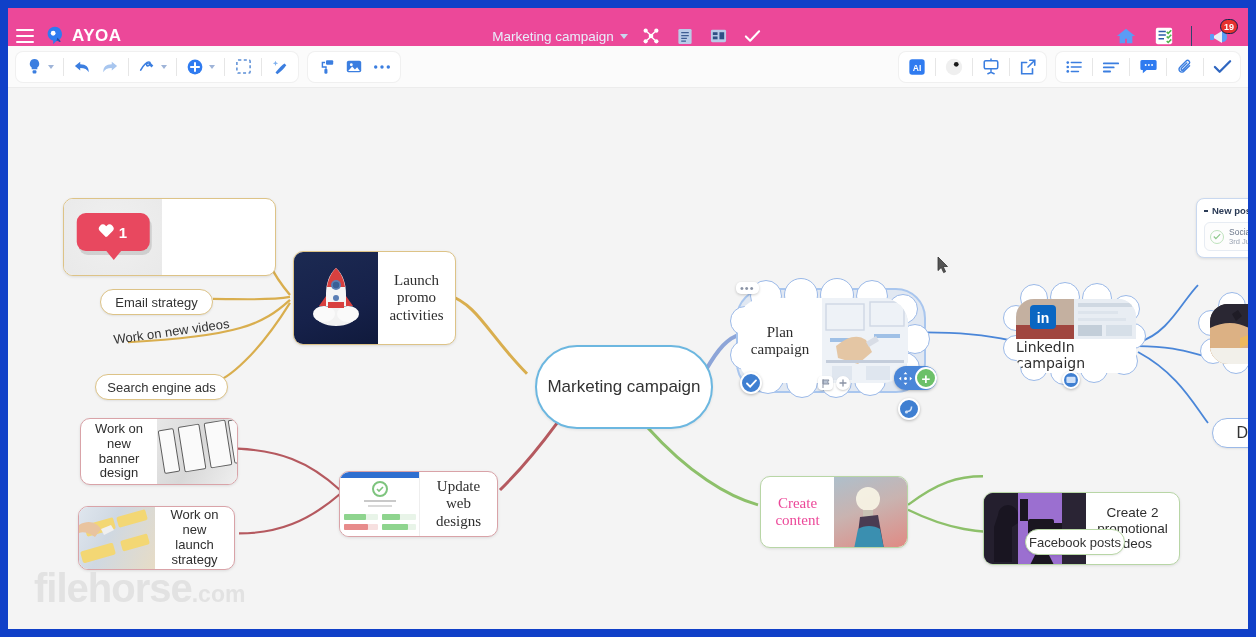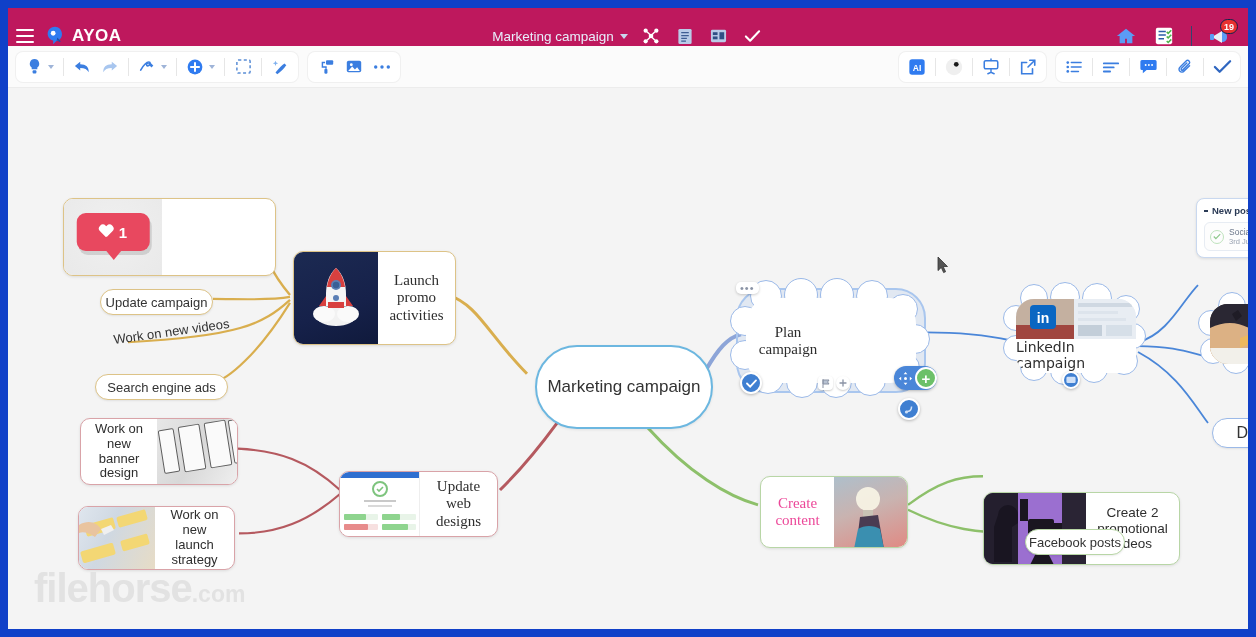--- a/index.html
+++ b/index.html
@@ -14,21 +14,21 @@
   #app {
     position: relative;
     width: 1256px; height: 637px;
     background: #1040c8;
     overflow: hidden;
   }
 
   
   .topbar {
     position: absolute; top: 8px; left: 8px; right: 8px; height: 56px;
-    background: #be185d;
+    background: #ec4899;
     display: flex; align-items: center;
     color: #fff;
   }
   .tb-left { display: flex; align-items: center; gap: 10px; padding-left: 8px; }
   .hamburger { width: 18px; height: 14px; display: flex; flex-direction: column; justify-content: space-between; cursor: pointer; }
   .hamburger span { display: block; height: 2px; background: #fff; border-radius: 1px; }
   .logo-wrap { display: flex; align-items: center; gap: 6px; }
   .logo-mark { width: 22px; height: 22px; position: relative; }
   .logo-text { font-size: 17px; font-weight: 700; letter-spacing: 0.5px; color: #fff; }
 
@@ -493,21 +493,21 @@
                   border:1.6px solid #ddc387;">
         <div class="thumb img-heart" style="width:98px;">
           <div class="heart-bubble">
             <span class="heart-shape"></span>
               <span>1</span>
           </div>
         </div>
       </div>
 
       <div class="node pill" style="left:92px; top:201px; width:113px; height:26px; border:1.6px solid #ddc387;">
-        <span>Update campaign</span>
+        <span>Email strategy</span>
       </div>
 
       <div class="plain-text" style="left:105px; top:236px; transform: rotate(-8deg);">
         <span>Work on new videos</span>
       </div>
 
       <div class="node pill" style="left:87px; top:286px; width:133px; height:26px; border:1.6px solid #ddc387;">
         <span>Search engine ads</span>
       </div>
 
@@ -621,21 +621,21 @@
           <i style="left:84px;top:-10px;width:34px;height:34px"></i>
           <i style="left:120px;top:-8px;width:32px;height:32px"></i>
           <i style="left:152px;top:6px;width:30px;height:30px"></i>
           <i style="left:164px;top:36px;width:30px;height:30px"></i>
           <i style="left:152px;top:64px;width:32px;height:32px"></i>
           <i style="left:118px;top:76px;width:32px;height:32px"></i>
           <i style="left:84px;top:78px;width:32px;height:32px"></i>
           <i style="left:50px;top:78px;width:32px;height:32px"></i>
           <i style="left:16px;top:74px;width:32px;height:32px"></i>
         </div>
-        <div class="cloud" style="left:10px; top:10px; width:170px; height:85px;align-items:center;">
+        <div class="cloud" style="left:2px; top:10px; width:170px; height:85px;">
           <div class="label" style="flex:1; display:flex; align-items:center; justify-content:center; text-align:center; font-size:15px; font-family:'Liberation Serif', serif; color:#2e2e2e;">Plan campaign</div>
           <div class="thumb img-plan" style="width:86px;">
             <svg width="86" height="85" viewBox="0 0 86 85" style="position:absolute;inset:0">
               <rect x="0" y="0" width="86" height="85" fill="#eef2f7"></rect>
               <rect x="4" y="6" width="38" height="26" fill="none" stroke="#cfd8e4" stroke-width="1.4"></rect>
               <rect x="48" y="4" width="34" height="24" fill="none" stroke="#cfd8e4" stroke-width="1.4"></rect>
               <rect x="8" y="40" width="30" height="4" fill="#9fc0e6"></rect>
               <rect x="52" y="36" width="26" height="4" fill="#9fc0e6"></rect>
               <path d="M14 48c12-10 22-12 30-6l6 12-14 12-20-6z" fill="#e4c6a4"></path>
               <path d="M44 44l10-6 3 5-10 6z" fill="#d8dde6"></path>

